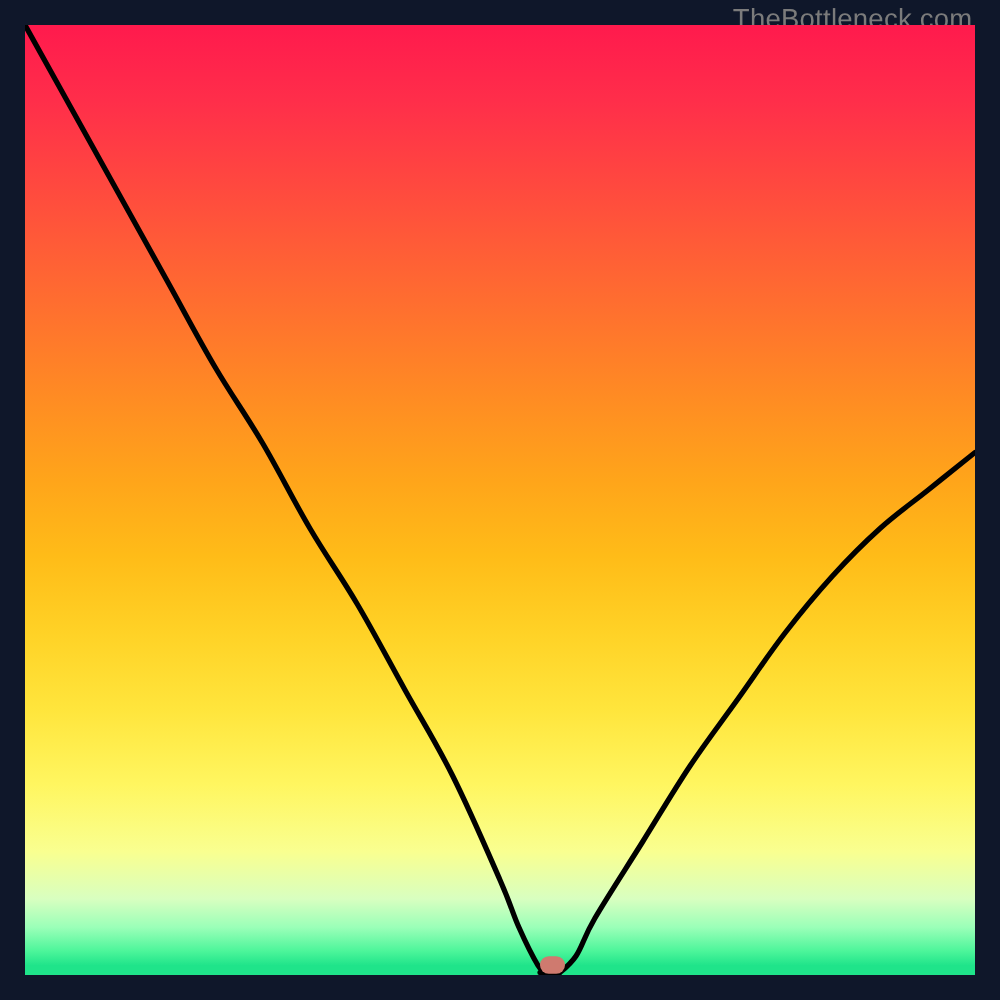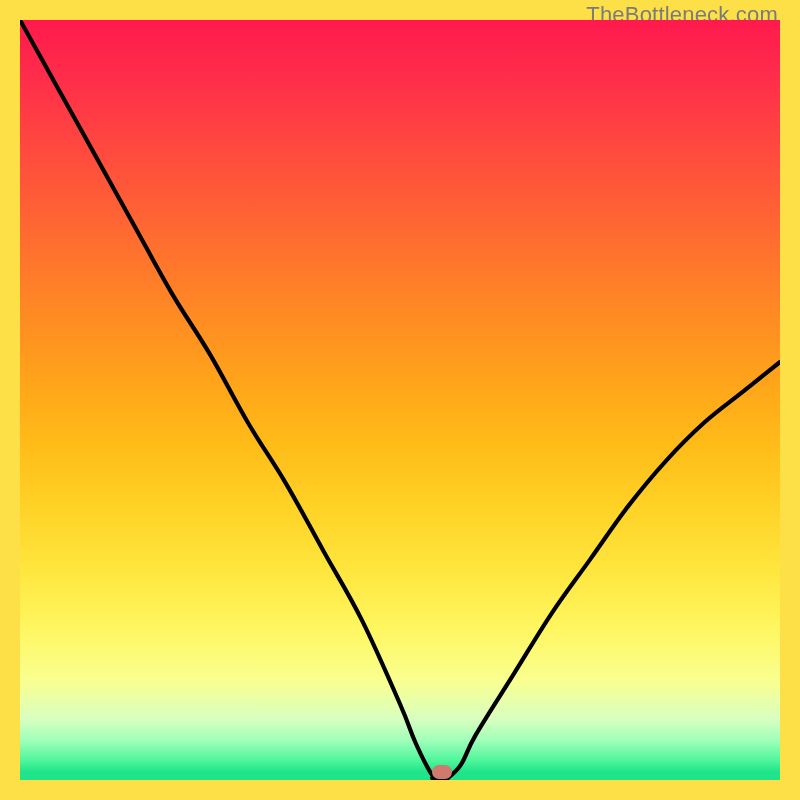--- a/index.html
+++ b/index.html
@@ -8,21 +8,21 @@
     width: 800px;
     height: 800px;
     background: #000;
     overflow: hidden;
     font-family: Arial, Helvetica, sans-serif;
   }
   .frame {
     position: relative;
     width: 800px;
     height: 800px;
-    background: #fde047;
+    background: #0f172a;
   }
   .plot-area {
     position: absolute;
     left: 20px;
     top: 20px;
     width: 760px;
     height: 760px;
     background: linear-gradient(to bottom,
       #ff1a4d 0%,
       #ff2e4a 8%,

